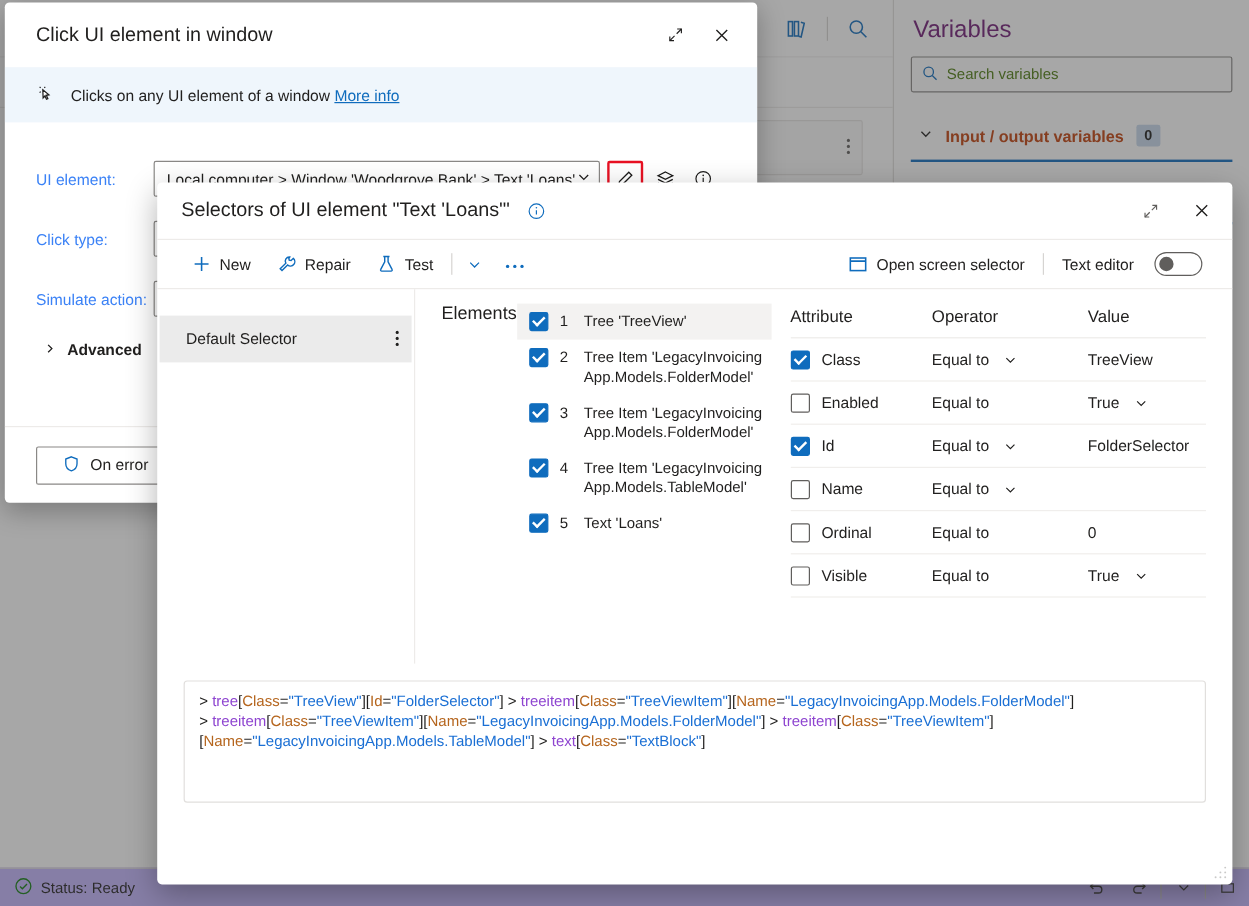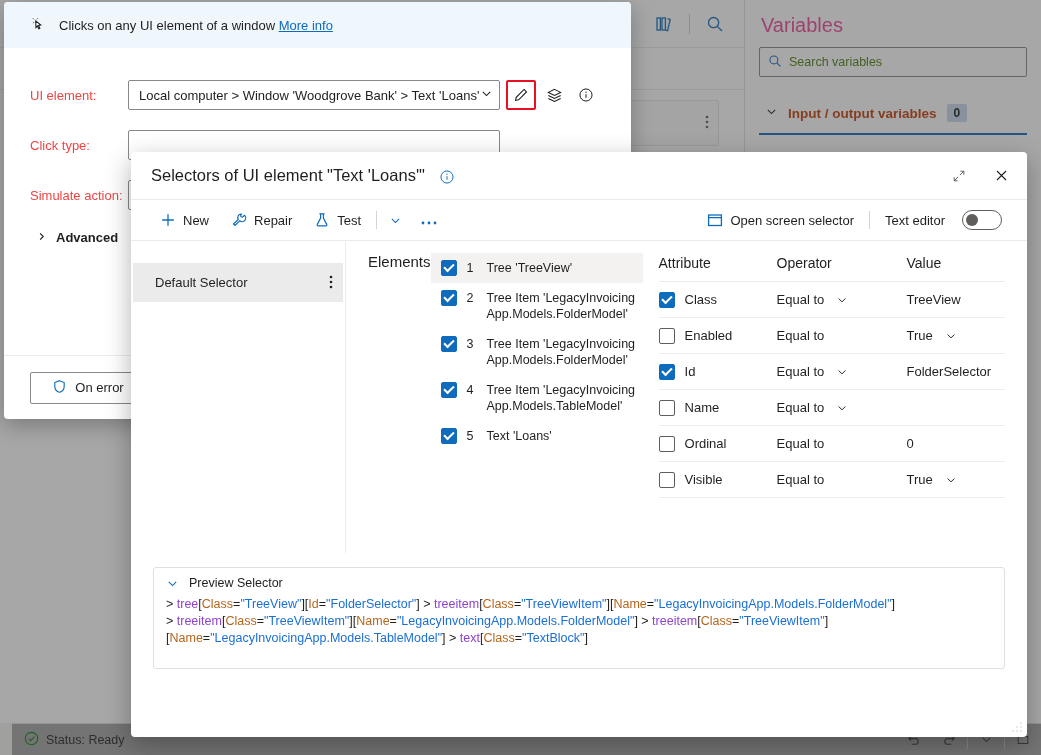--- a/index.html
+++ b/index.html
@@ -59,21 +59,21 @@
   .ac-sub { font-size: 12px; color: #605e5c; white-space: nowrap; margin-top: 1px; }
   .ac-dots { width: 22px; color: #605e5c; font-size: 15px; line-height: 1; text-align: center; letter-spacing: 0; }
 
   
   .var-panel {
     position: absolute; right: 0; top: 0; width: 297px; bottom: 32px;
     background: #ffffff;
     border-left: 1px solid #e1dfdd;
   }
   .var-title {
-    font-size: 20px; color: #ec4899;
+    font-size: 20px; color: #701a75;
     padding: 14px 16px 10px 16px;
   }
   .var-search {
     margin: 0 14px; height: 30px;
     border: 1px solid #8a8886; border-radius: 2px;
     display: flex; align-items: center; gap: 7px; padding: 0 8px;
   }
   .var-search-ph { color: #4d7c0f; font-size: 12.5px; }
   .var-section {
     margin: 16px 14px 0 14px;
@@ -90,22 +90,22 @@
   .var-section2 {
     margin: 10px 14px 0 14px;
     border-bottom: 2px solid #0f6cbd;
     height: 42px;
   }
   .var-rows { margin: 0 14px; }
   .var-row { height: 36px; border-bottom: 1px solid #f0eeec; }
 
   
   .status-bar {
-    position: absolute; left: 12px; right: 0; bottom: 0; height: 32px;
-    background: #a3a3a3;
+    position: absolute; left: 0; right: 0; bottom: 0; height: 32px;
+    background: #c4b5fd;
     border-top: 1px solid #e1dfdd;
     display: flex; align-items: center;
   }
   .status-left { display: flex; align-items: center; gap: 7px; padding-left: 12px; }
   .status-text { font-size: 12.5px; color: #201f1e; }
   .status-right {
     margin-left: auto; display: flex; align-items: center; height: 32px;
   }
   .status-icon {
     width: 36px; height: 32px; display: flex; align-items: center; justify-content: center;
@@ -142,21 +142,21 @@
     height: 46px;
     display: flex; align-items: center; gap: 12px;
     padding: 0 26px;
   }
   .m1-info-text { font-size: 13px; color: #201f1e; }
   .m1-info-link { color: #0f6cbd; text-decoration: underline; }
   .m1-body { padding: 22px 26px 0 26px; }
   .m1-field-row {
     display: flex; align-items: center; height: 50px;
   }
-  .m1-label { width: 98px; font-size: 13px; color: #ef4444; }
+  .m1-label { width: 98px; font-size: 13px; color: #3b82f6; }
   .m1-combo {
     flex: 0 0 372px; height: 30px;
     border: 1px solid #8a8886; border-radius: 2px;
     display: flex; align-items: center; padding: 0 6px 0 10px;
     font-size: 13px; color: #201f1e;
     background: #fff;
   }
   .m1-combo .chev { margin-left: auto; color: #201f1e; }
   .m1-field-icons { display: flex; align-items: center; gap: 4px; margin-left: 6px; }
   .icon-btn {
@@ -440,20 +440,38 @@
               <rect x="2.5" y="4" width="11" height="8"></rect>
             </svg>
         </div>
       </div>
     </div>
   </div>
 
   <div class="dim"></div>
 
   <div class="modal1">
+    <div class="m1-header">
+      <div class="m1-title">Click UI element in window</div>
+      <div class="m1-hdr-btns">
+        <div class="hdr-btn">
+          <svg width="14" height="14" viewBox="0 0 16 16" fill="none" stroke="currentColor" stroke-width="1.1">
+            <path d="M9.5 2.5H13.5V6.5"></path>
+              <path d="M13.5 2.5L9 7"></path>
+            <path d="M6.5 13.5H2.5V9.5"></path>
+              <path d="M2.5 13.5L7 9"></path>
+          </svg>
+        </div>
+        <div class="hdr-btn">
+          <svg width="15" height="15" viewBox="0 0 16 16" fill="none" stroke="currentColor" stroke-width="1.2">
+              <path d="M3.2 3.2l9.6 9.6M12.8 3.2l-9.6 9.6"></path>
+            </svg>
+        </div>
+      </div>
+    </div>
 
     <div class="m1-info-bar">
       <span>
         <svg width="17" height="17" viewBox="0 0 18 18" fill="none" stroke="#201f1e" stroke-width="1.1">
           <path d="M6 6.2l5.4 4.4-2.3.45 1.35 2.9-1.2.55-1.35-2.9-1.6 1.75z" fill="#fff"></path>
           <path d="M3.2 3.6l.9.9M8.2 3.6l-.9.9M3.2 8.6l.9-.9" stroke-width="1"></path>
         </svg>
       </span>
       <span class="m1-info-text">
         <span>Clicks on any UI element of a window</span>
@@ -776,28 +794,20 @@
                 </span>
               </div>
             </div>
 
           </div>
         </div>
       </div>
     </div>
 
     <div class="preview-box">
-      <div class="preview-head">
-        <span class="pv-chev">
-          <svg width="13" height="13" viewBox="0 0 16 16" fill="none" stroke="currentColor" stroke-width="1.4">
-              <path d="M3.5 6L8 10.5 12.5 6"></path>
-            </svg>
-        </span>
-        <span>Preview Selector</span>
-      </div>
       <div class="preview-code" id="preview-code"><span class="tk-p">&gt; </span><span class="tk-el">tree</span><span class="tk-p">[</span><span class="tk-at">Class</span><span class="tk-p">=</span><span class="tk-val">"TreeView"</span><span class="tk-p">][</span><span class="tk-at">Id</span><span class="tk-p">=</span><span class="tk-val">"FolderSelector"</span><span class="tk-p">] &gt; </span><span class="tk-el">treeitem</span><span class="tk-p">[</span><span class="tk-at">Class</span><span class="tk-p">=</span><span class="tk-val">"TreeViewItem"</span><span class="tk-p">][</span><span class="tk-at">Name</span><span class="tk-p">=</span><span class="tk-val">"LegacyInvoicingApp.Models.FolderModel"</span><span class="tk-p">]</span><br><span class="tk-p">&gt; </span><span class="tk-el">treeitem</span><span class="tk-p">[</span><span class="tk-at">Class</span><span class="tk-p">=</span><span class="tk-val">"TreeViewItem"</span><span class="tk-p">][</span><span class="tk-at">Name</span><span class="tk-p">=</span><span class="tk-val">"LegacyInvoicingApp.Models.FolderModel"</span><span class="tk-p">] &gt; </span><span class="tk-el">treeitem</span><span class="tk-p">[</span><span class="tk-at">Class</span><span class="tk-p">=</span><span class="tk-val">"TreeViewItem"</span><span class="tk-p">]</span><br><span class="tk-p">[</span><span class="tk-at">Name</span><span class="tk-p">=</span><span class="tk-val">"LegacyInvoicingApp.Models.TableModel"</span><span class="tk-p">] &gt; </span><span class="tk-el">text</span><span class="tk-p">[</span><span class="tk-at">Class</span><span class="tk-p">=</span><span class="tk-val">"TextBlock"</span><span class="tk-p">]</span></div>
     </div>
 
 
     <div class="resize-grip">
       <svg width="12" height="12" viewBox="0 0 12 12" fill="#8a8886">
         <circle cx="10" cy="2" r="0.8"></circle>
           <circle cx="10" cy="6" r="0.8"></circle>
           <circle cx="6" cy="6" r="0.8"></circle>
         <circle cx="10" cy="10" r="0.8"></circle>

